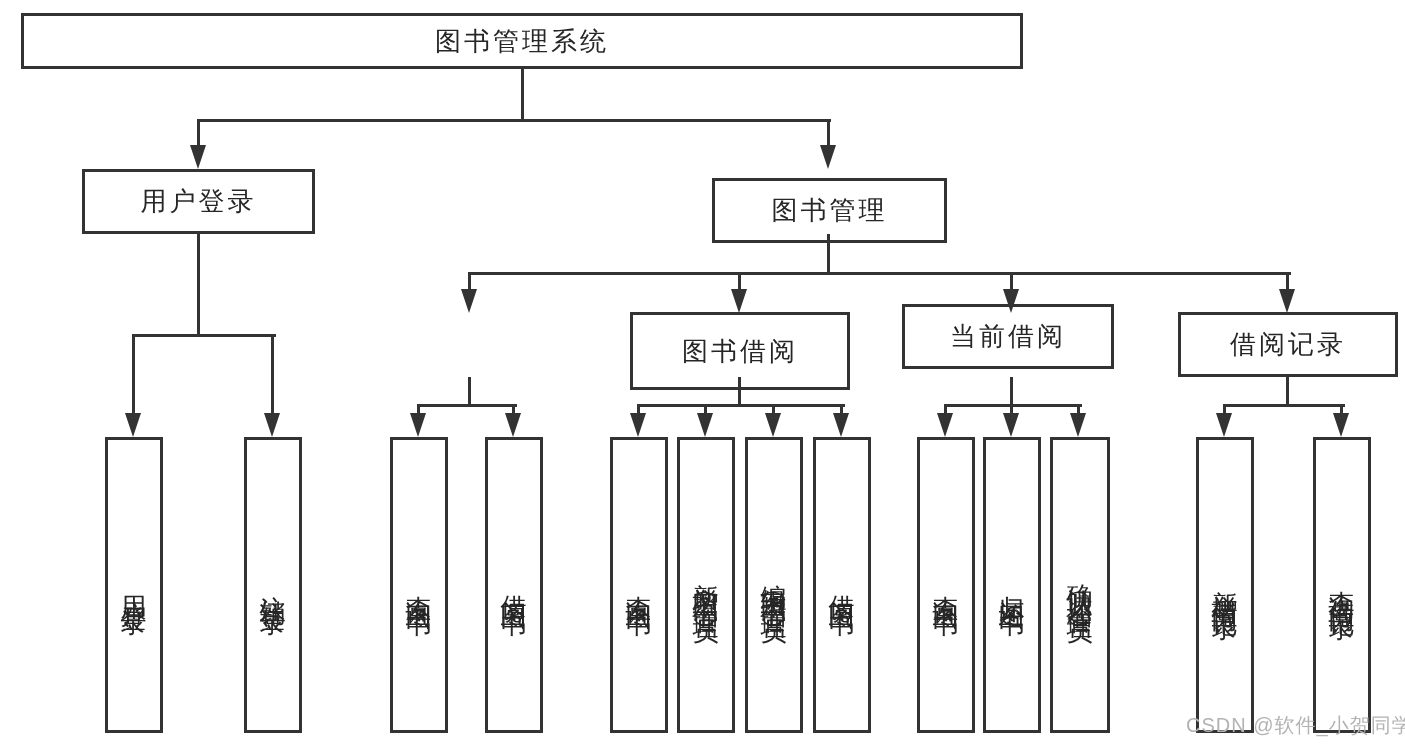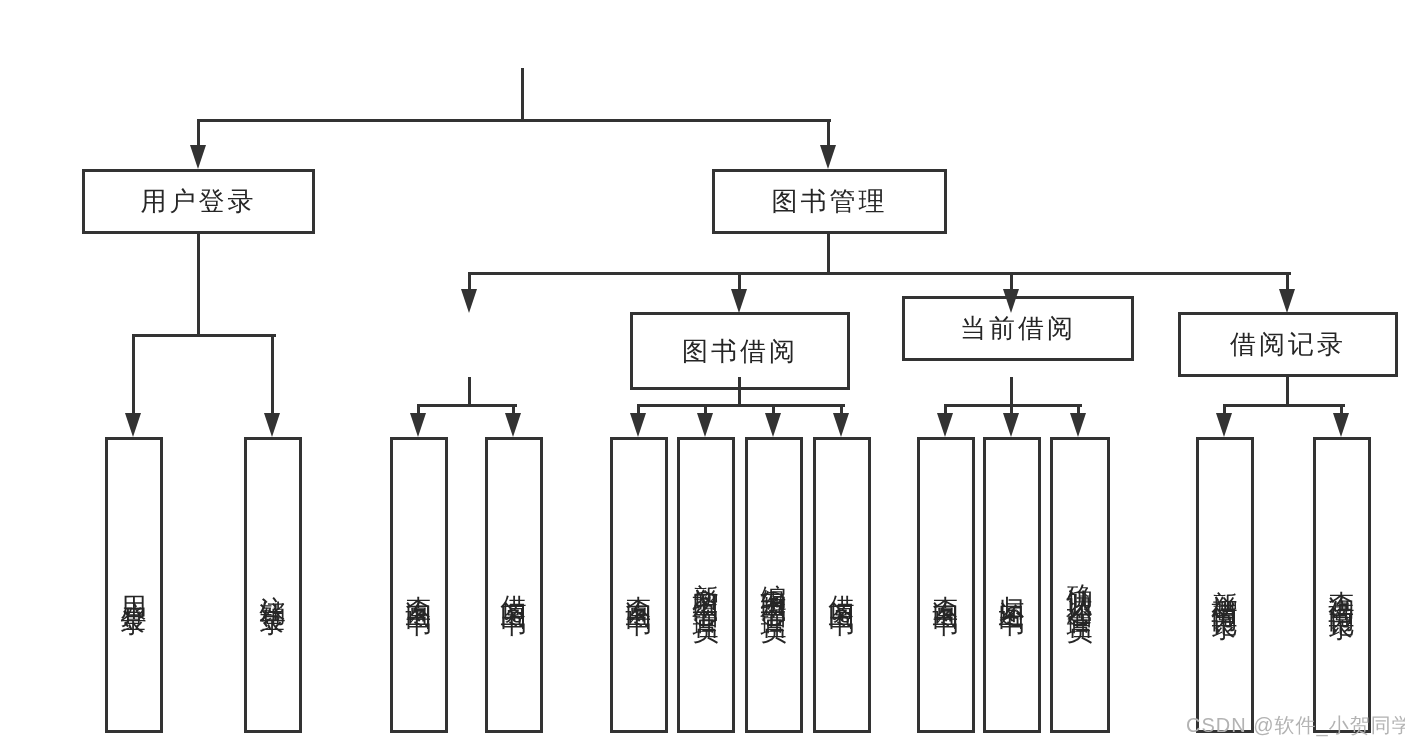--- a/index.html
+++ b/index.html
@@ -27,26 +27,27 @@
   .watermark{
     position:absolute;left:1186px;top:712px;z-index:10;
     color:#b3b3b3;font-size:20px;letter-spacing:1px;white-space:nowrap;
   }
 </style>
 </head>
 <body>
 
 <div class="canvas">
 
+  <div class="box" style="left:21px;top:13px;width:1002px;height:56px;">图书管理系统</div>
 
   <div class="box" style="left:82px;top:169px;width:233px;height:65px;">用户登录</div>
-  <div class="box" style="left:712px;top:169px;width:235px;height:65px;">图书管理</div>
+  <div class="box" style="left:712px;top:178px;width:235px;height:65px;">图书管理</div>
 
   <div class="box" style="left:630px;top:312px;width:220px;height:78px;">图书借阅</div>
-  <div class="box" style="left:902px;top:296px;width:232px;height:65px;">当前借阅</div>
+  <div class="box" style="left:902px;top:304px;width:212px;height:65px;">当前借阅</div>
   <div class="box" style="left:1178px;top:312px;width:220px;height:65px;">借阅记录</div>
 
   <div class="box vbox" style="left:105px;top:437px;width:58px;height:296px;">用户登录</div>
   <div class="box vbox" style="left:244px;top:437px;width:58px;height:296px;">注销登录</div>
 
   <div class="box vbox" style="left:390px;top:437px;width:58px;height:296px;">查询图书</div>
   <div class="box vbox" style="left:485px;top:437px;width:58px;height:296px;">借阅图书</div>
 
   <div class="box vbox" style="left:610px;top:437px;width:58px;height:296px;">查询图书</div>
   <div class="box vbox" style="left:677px;top:437px;width:58px;height:296px;">新增图书（管理员）</div>

